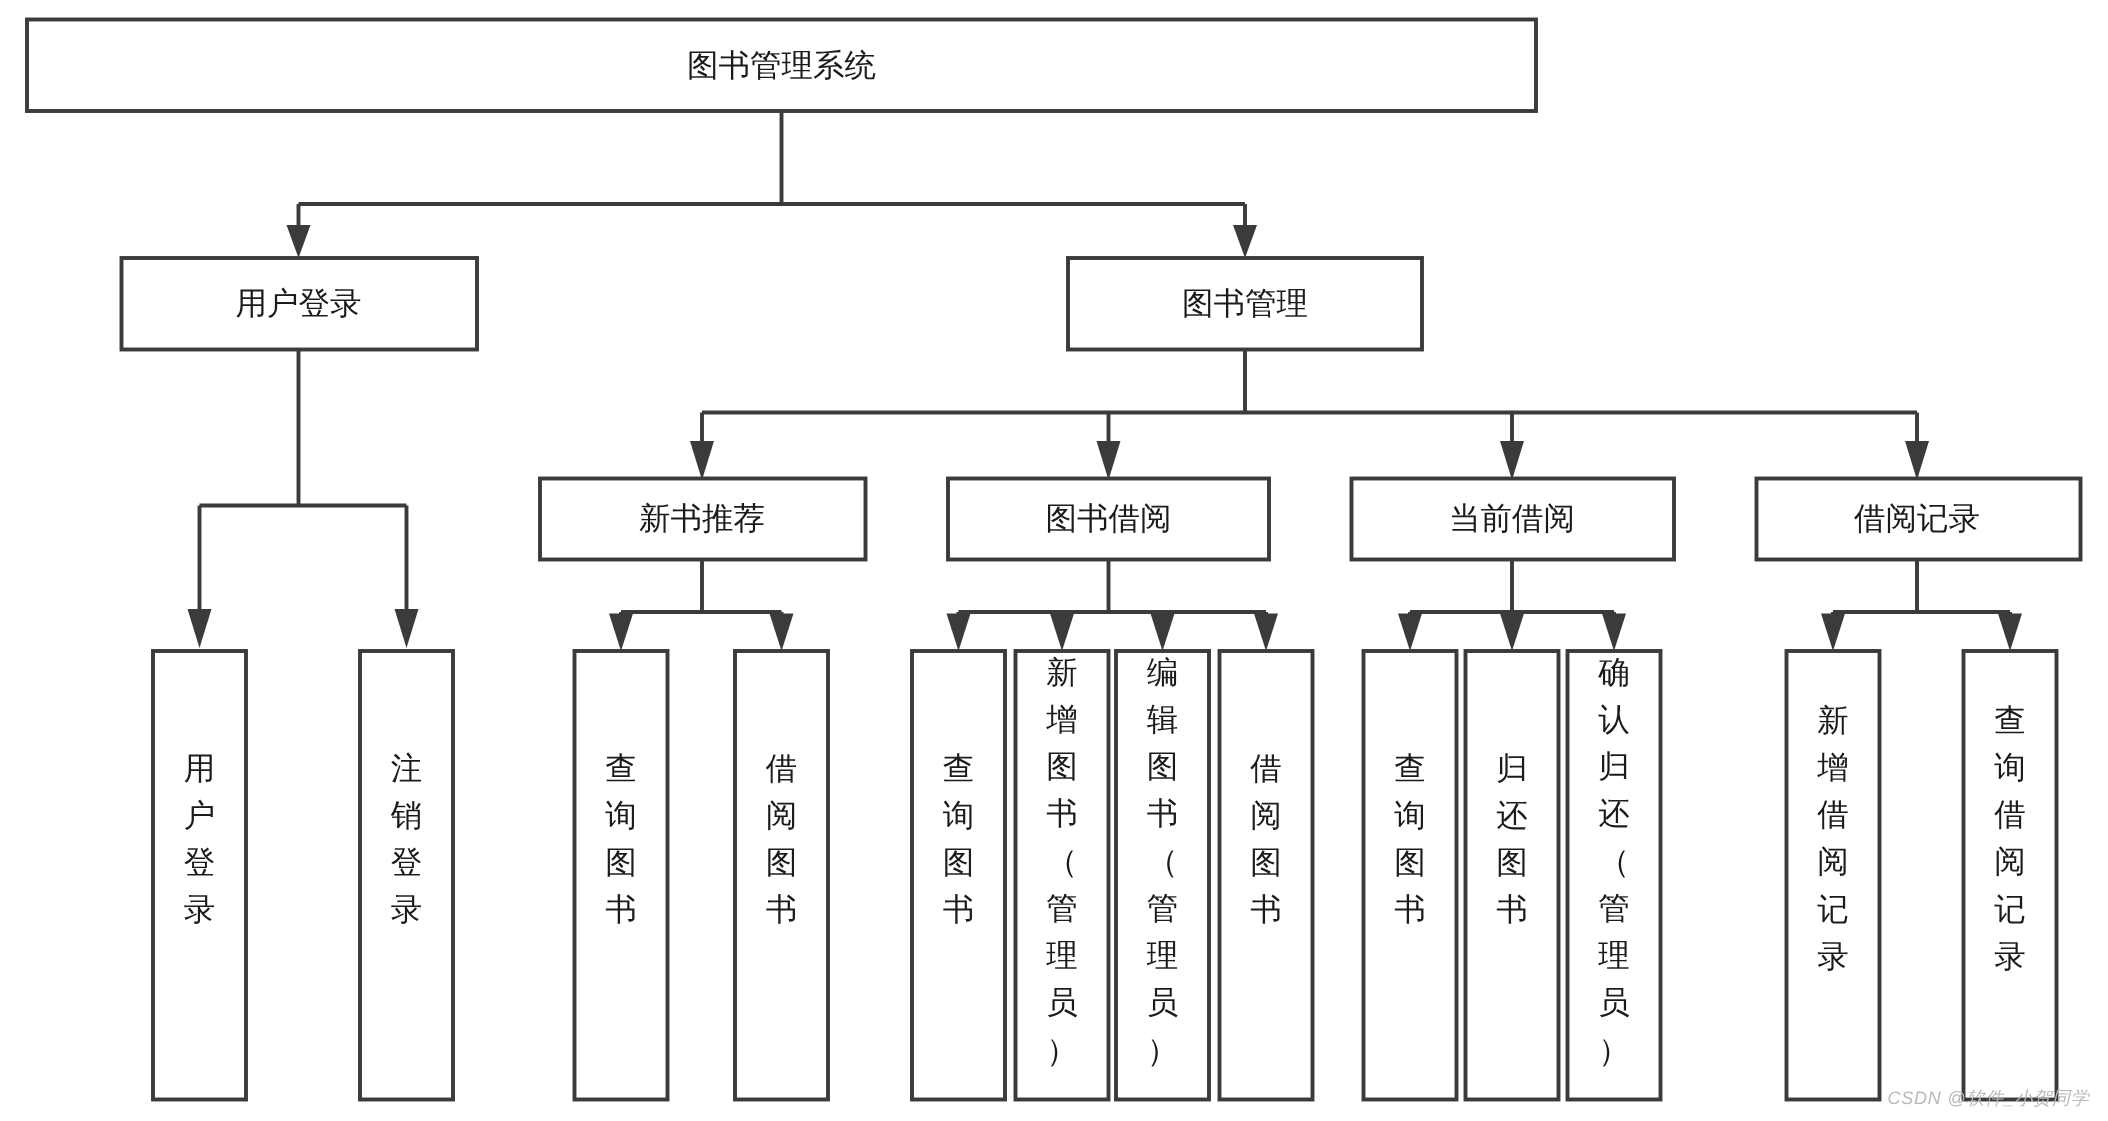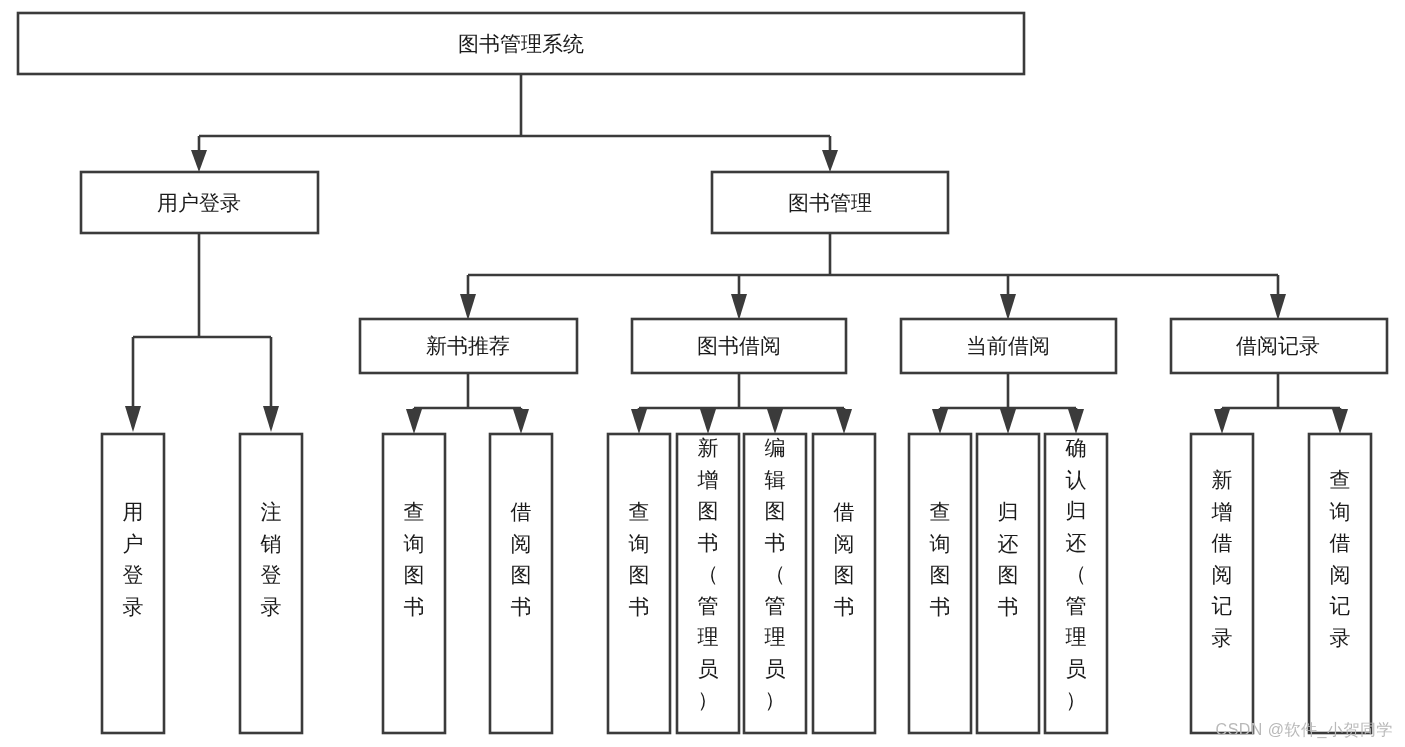--- a/index.html
+++ b/index.html
@@ -55,25 +55,26 @@
     font-size: 21px;
     fill: #1b1b1b;
     text-anchor: middle;
     white-space: pre;
   }
   .watermark-text {
     position: absolute;
     right: 12px;
     bottom: 6px;
     font-family: "Liberation Sans", "DejaVu Sans", sans-serif;
-    font-size: 16px;
+    font-size: 12px;
     color: #b9b9b9;
     letter-spacing: 0.5px;
     user-select: none;
     pointer-events: none;
+    font-style: italic;
   }
 </style>
 </head>
 <body>
 
 <div id="diagram-root">
 
   <svg class="diagram-canvas" viewBox="0 0 1405 747" xmlns="http://www.w3.org/2000/svg">
 
     <g>

